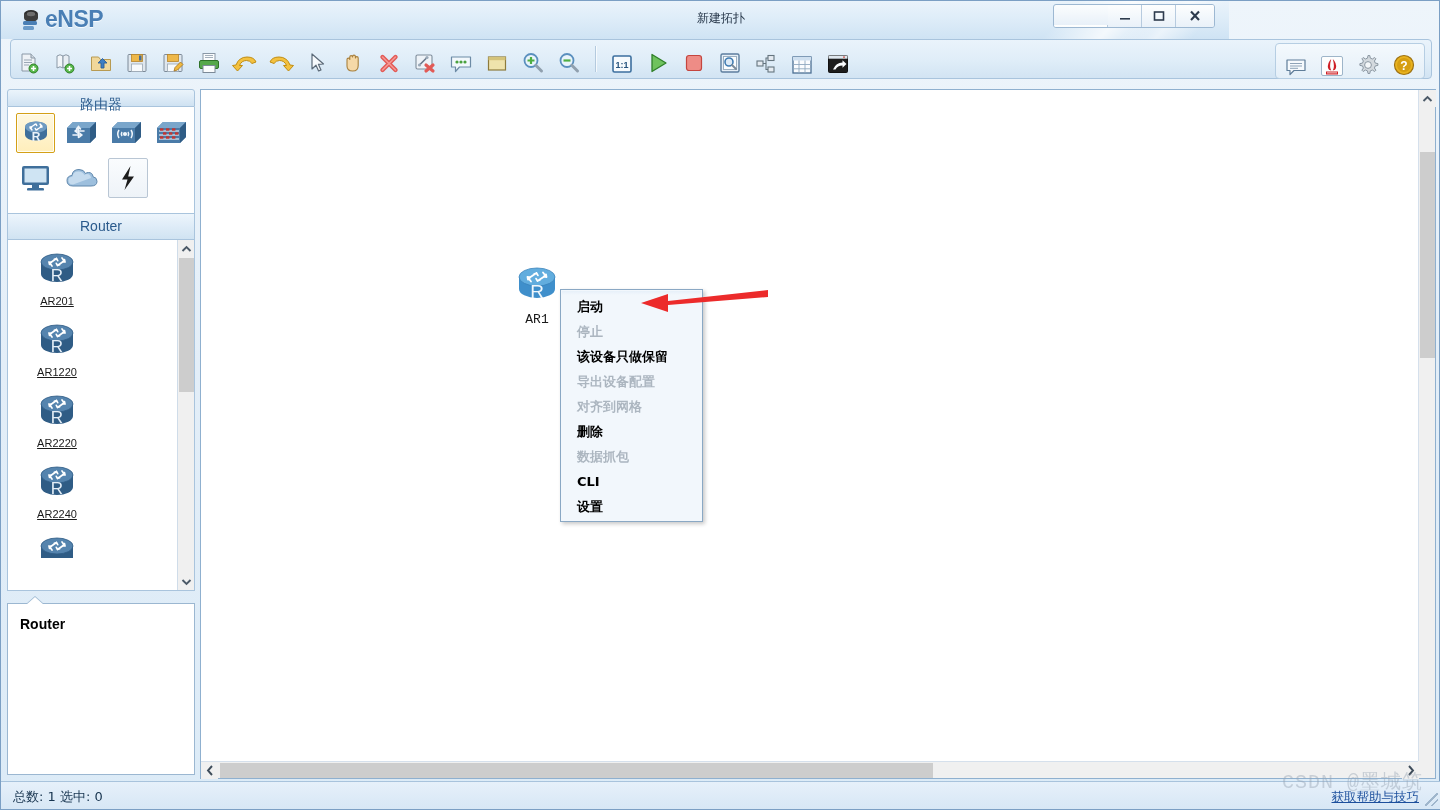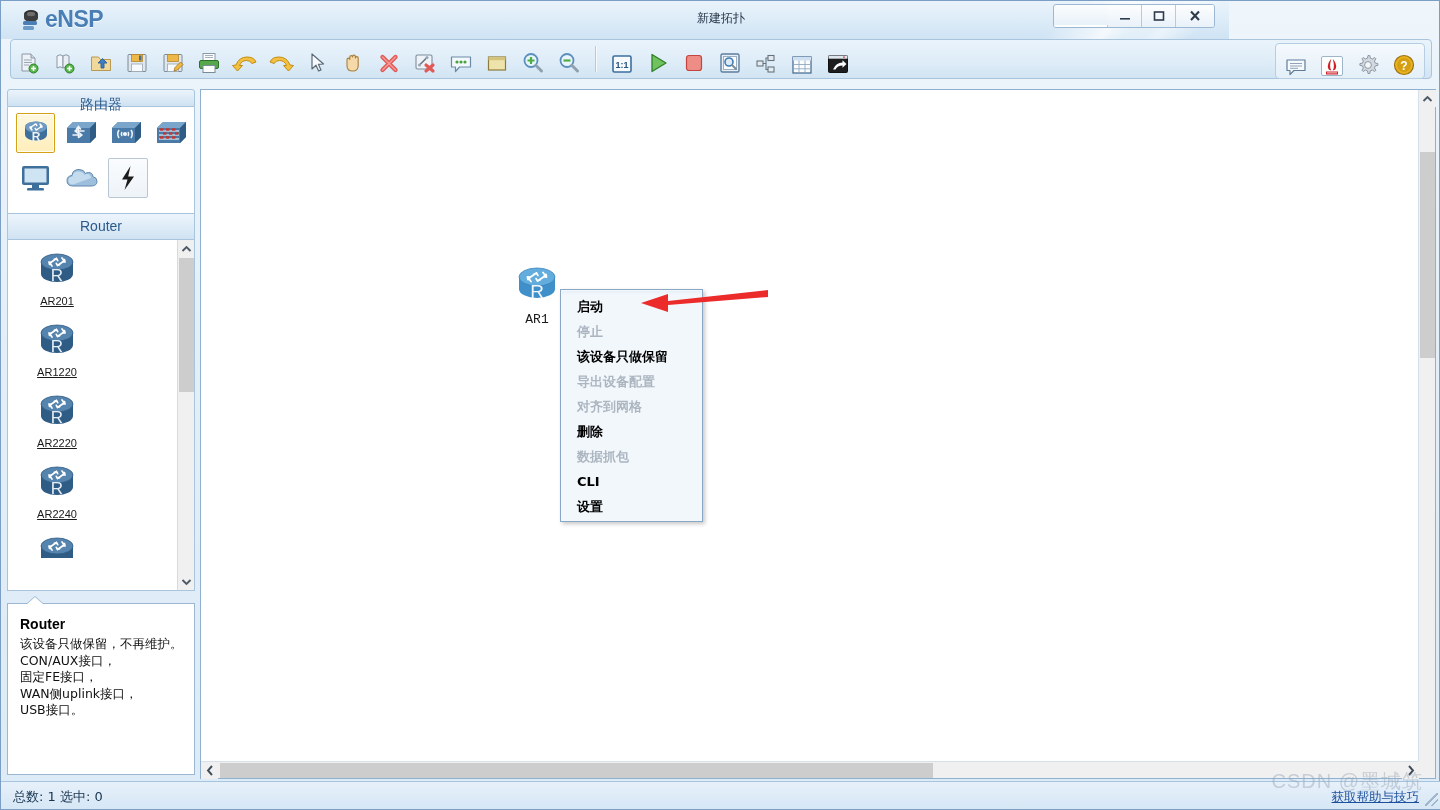--- a/index.html
+++ b/index.html
@@ -288,21 +288,21 @@
   }
   .resize-grip {
     position: absolute; right: 3px; bottom: 3px; width: 13px; height: 13px;
     background:
       linear-gradient(135deg, transparent 45%, #9fb6cc 45%, #9fb6cc 55%, transparent 55%),
       linear-gradient(135deg, transparent 70%, #9fb6cc 70%, #9fb6cc 80%, transparent 80%);
   }
   .watermark {
     position: absolute; right: 16px; bottom: 14px;
     font-size: 20px; color: rgba(150,165,180,0.45);
-    font-family: Liberation Sans, sans-serif;
+    font-family: Liberation Mono, monospace;
     letter-spacing: 1px;
     pointer-events: none;
     white-space: nowrap;
   }
 </style>
 </head>
 <body>
 
 <div id="app">
 
@@ -760,25 +760,20 @@
           <svg width="11" height="8" viewBox="0 0 11 8">
               <path d="M1.5 2 L5.5 6 L9.5 2" stroke="#4c5a68" stroke-width="1.9" fill="none"></path>
             </svg>
         </div>
       </div>
     </div>
 
     <div class="desc-panel">
       <div class="desc-notch"></div>
       <div class="desc-title">Router</div>
-      <div class="desc-body">该设备只做保留，不再维护。
-CON/AUX接口，
-固定FE接口，
-WAN侧uplink接口，
-USB接口。</div>
     </div>
   </div>
 
   <div class="canvas-frame">
     <div class="canvas">
 
       <div class="node" style="left:310px; top:172px;">
         <svg width="52" height="48" viewBox="0 0 52 48">
           <path d="M8 15 v12 a18 9 0 0 0 36 0 v-12 z" fill="#3f8fcb"></path>
           <ellipse cx="26" cy="15" rx="18" ry="9" fill="#62adde"></ellipse>

